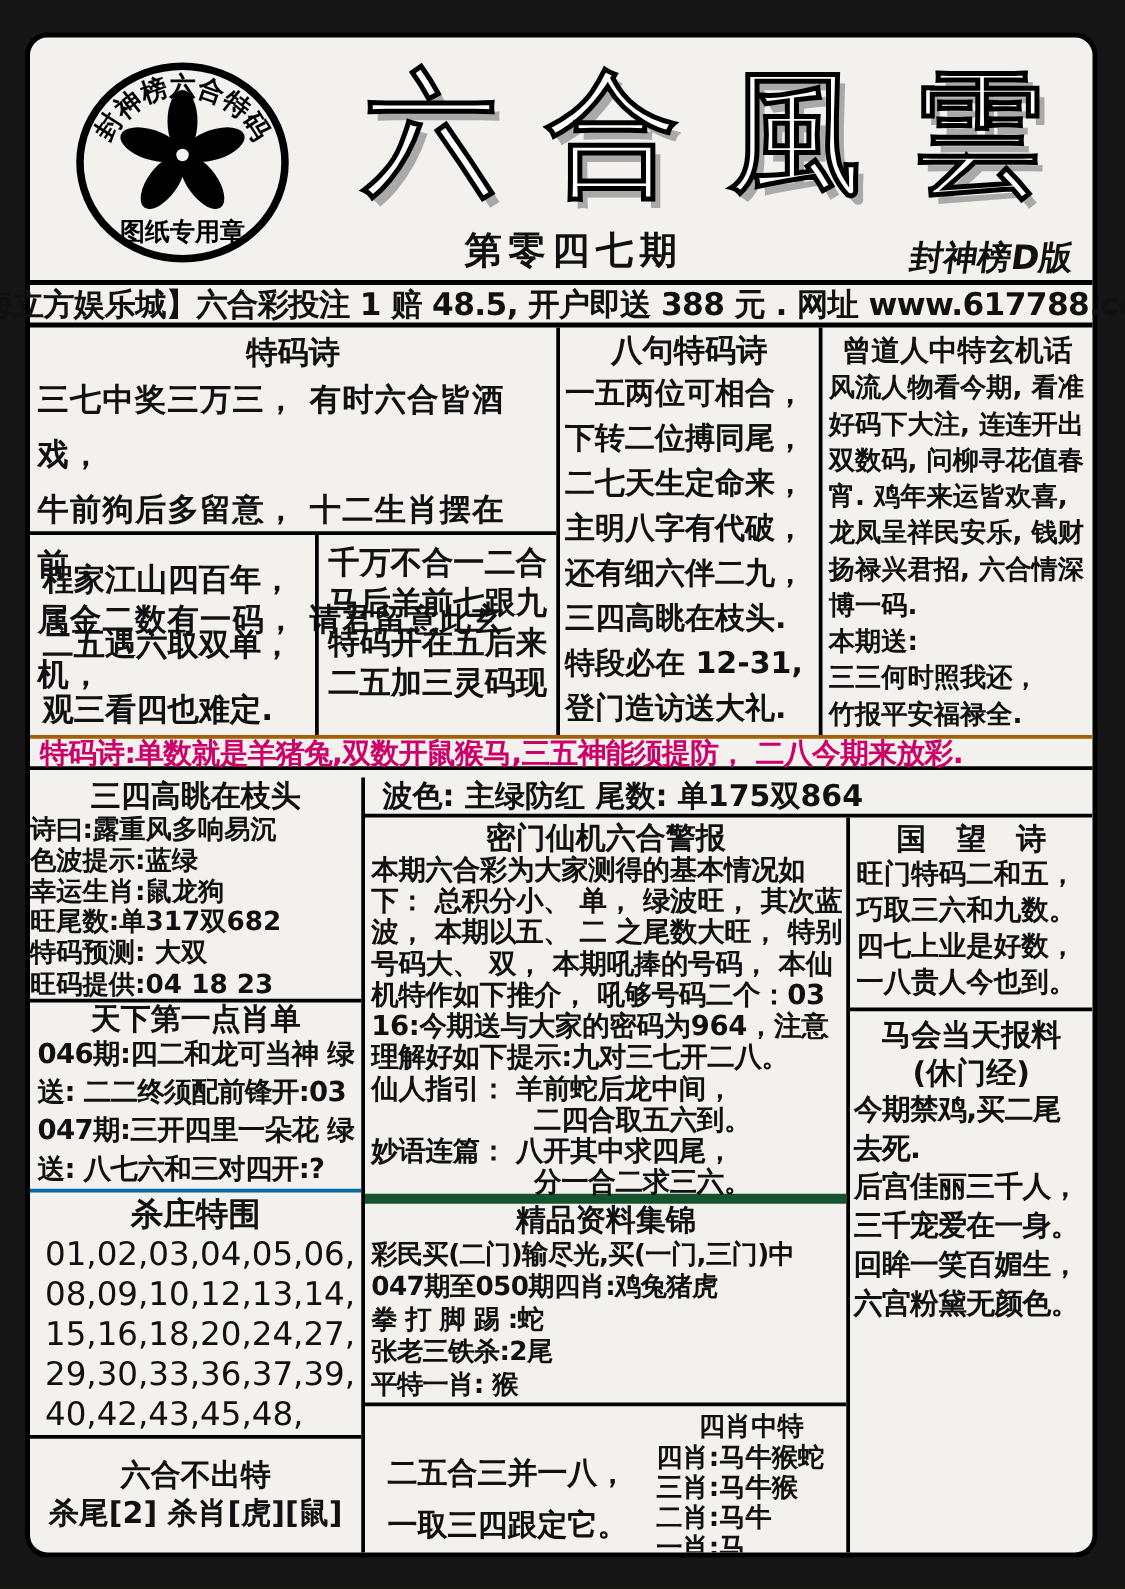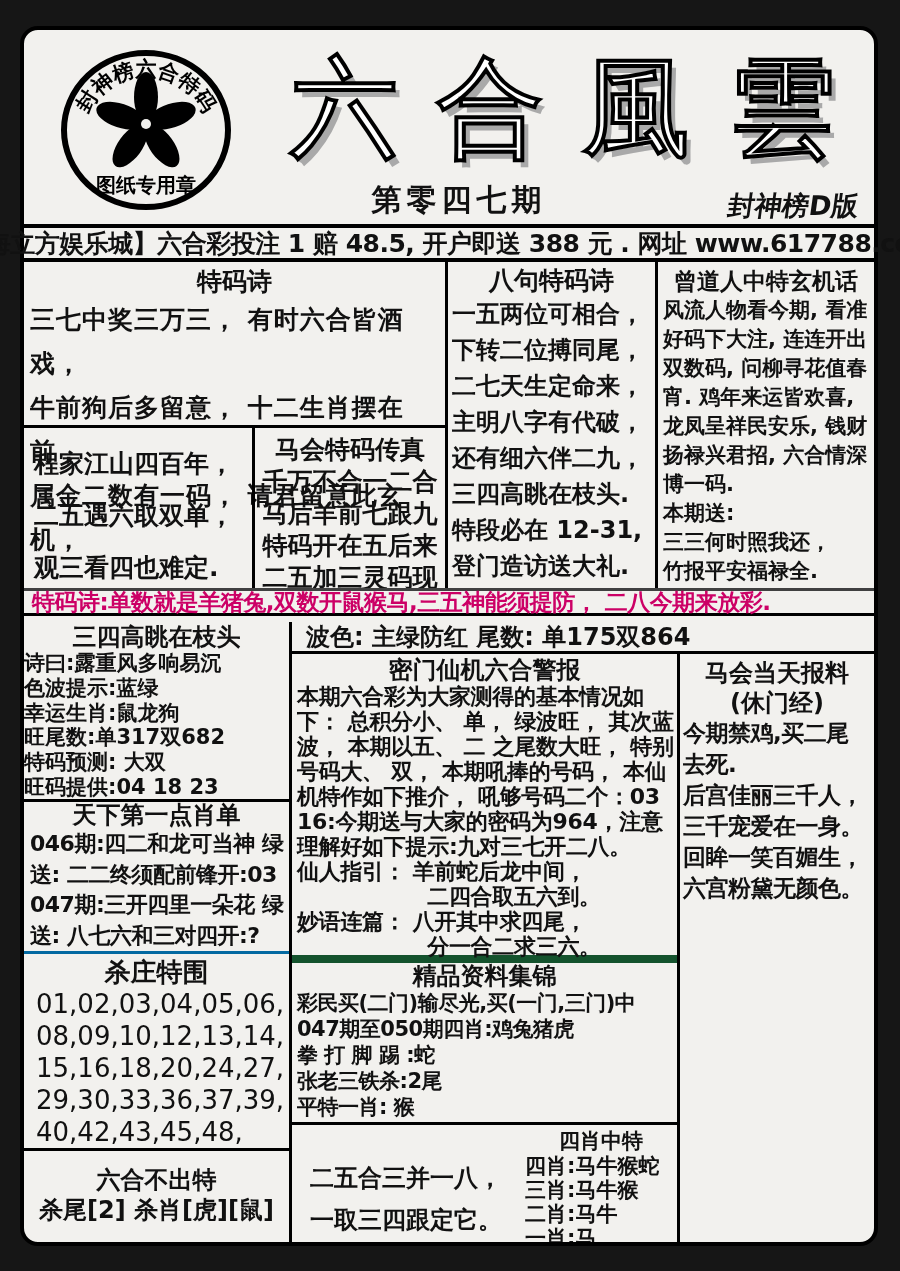--- a/index.html
+++ b/index.html
@@ -34,21 +34,21 @@
   .cheng{width:218px;font-size:25px;line-height:52px;padding:10px 0 0 10px;font-weight:bold;}
   .fax{flex:1;border-left:3px solid #000;padding-top:6px;}
   .fax-title{font-size:25px;line-height:32px;}
   .fax-lines{font-size:25px;line-height:32px;text-align:center;}
   .eight-title{font-size:25px;line-height:30px;padding-top:4px;}
   .eight-lines{font-size:24px;line-height:36px;padding-left:4px;}
   .xuanji-title{font-size:23px;line-height:30px;padding-top:4px;}
   .xuanji-lines{font-size:21px;line-height:29px;padding-left:5px;font-weight:bold;}
 
   
-  .redline{left:0;top:558px;width:850px;height:28px;border-top:3px solid #404040;border-bottom:3px solid #000;
+  .redline{left:0;top:558px;width:850px;height:28px;border-top:3px solid #a16207;border-bottom:3px solid #000;
       display:flex;align-items:center;padding-left:8px;box-sizing:border-box;
       color:#cc0066;font-weight:bold;font-size:23px;letter-spacing:-0.5px;white-space:nowrap;}
 
   
   .bottom-grid{left:0;top:592px;width:850px;height:620px;display:grid;grid-template-columns:268px 582px;}
   .bl{border-right:3px solid #000;display:flex;flex-direction:column;overflow:hidden;}
   .zhuanliao{height:175px;border-bottom:3px solid #000;padding-top:2px;}
   .box-title-s{font-size:24px;line-height:27px;}
   .zhuanliao-lines{font-size:21px;line-height:24.8px;font-weight:bold;}
   .dianxiao{height:149px;border-bottom:3px solid #0369a1;}
@@ -120,21 +120,20 @@
           <div class="t tema-title">特码诗</div>
           <div class="pre tema-lines bold">三七中奖三万三， 有时六合皆酒戏，
 牛前狗后多留意， 十二生肖摆在前，
 属金二数有一码， 请君留意此玄机，</div>
         </div>
         <div class="row2">
           <div class="cheng pre">程家江山四百年，
 二五遇六取双单，
 观三看四也难定.</div>
           <div class="fax">
-            <div class="t fax-title">马会特码传真</div>
             <div class="pre fax-lines bold">千万不合一二合
 马后羊前七跟九
 特码开在五后来
 二五加三灵码现</div>
           </div>
         </div>
       </div>
       <div class="tcol">
         <div class="t eight-title">八句特码诗</div>
         <div class="pre eight-lines bold">一五两位可相合，
@@ -228,20 +227,27 @@
               <div class="sixiao">
                 <div class="t sixiao-title">四肖中特</div>
                 <div class="pre sixiao-lines">四肖:马牛猴蛇
 三肖:马牛猴
 二肖:马牛
 一肖:马</div>
               </div>
             </div>
           </div>
           <div class="right-col">
+            <div class="guowang">
+              <div class="t box-title-s">国　望　诗</div>
+              <div class="pre guowang-lines">旺门特码二和五，
+巧取三六和九数。
+四七上业是好数，
+一八贵人今也到。</div>
+            </div>
             <div class="baoliao">
               <div class="t" style="font-size:24px;line-height:30px;">马会当天报料</div>
               <div class="t" style="font-size:24px;line-height:30px;">(休门经)</div>
               <div class="pre baoliao-lines">今期禁鸡,买二尾
 去死.
 后宫佳丽三千人，
 三千宠爱在一身。
 回眸一笑百媚生，
 六宫粉黛无颜色。</div>
             </div>

